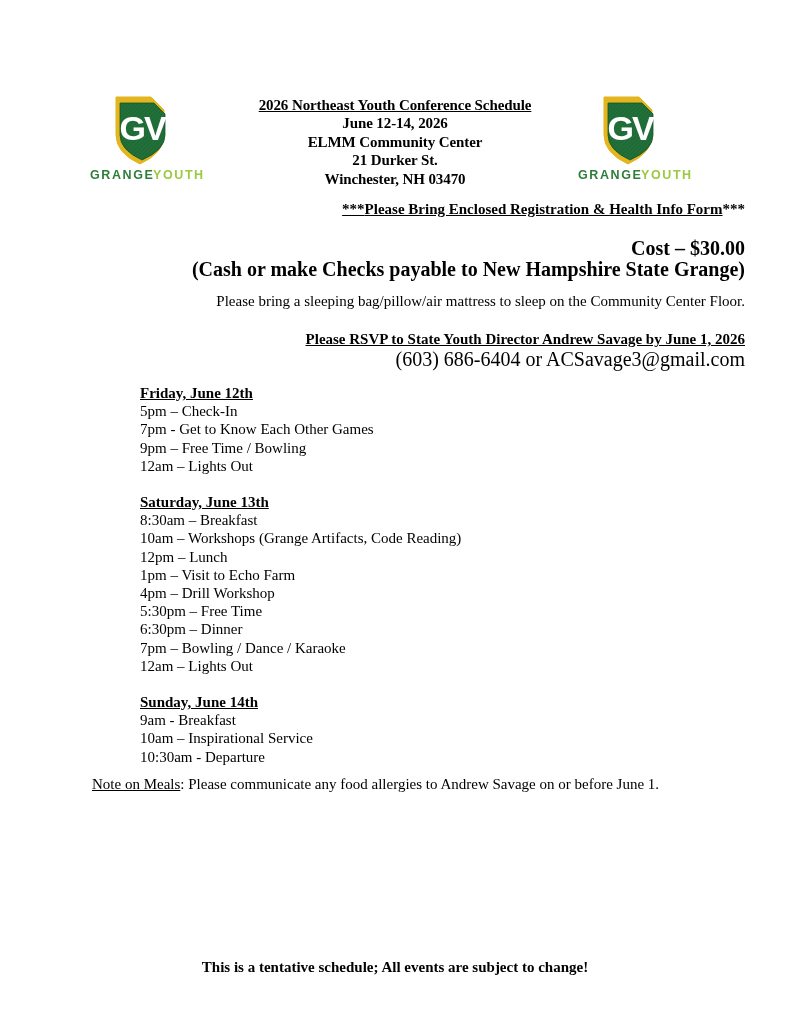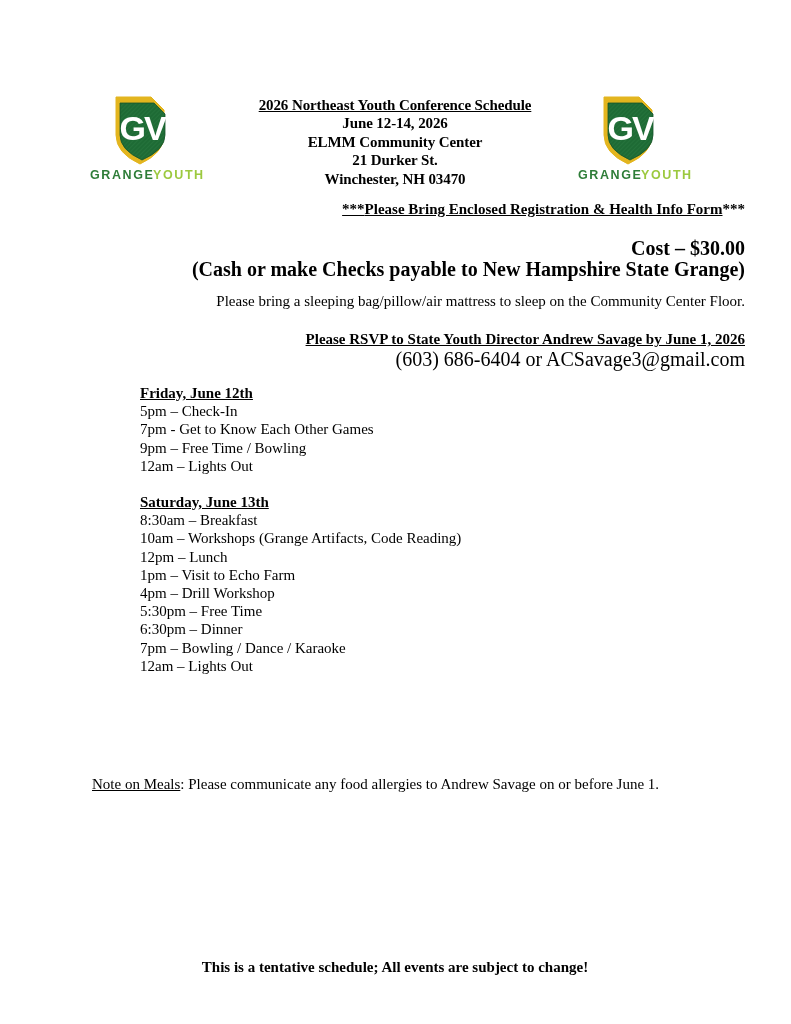--- a/index.html
+++ b/index.html
@@ -222,20 +222,26 @@
       <span class="day-item">10am – Workshops (Grange Artifacts, Code Reading)</span>
       <span class="day-item">12pm – Lunch</span>
       <span class="day-item">1pm – Visit to Echo Farm</span>
       <span class="day-item">4pm – Drill Workshop</span>
       <span class="day-item">5:30pm – Free Time</span>
       <span class="day-item">6:30pm – Dinner</span>
       <span class="day-item">7pm – Bowling / Dance / Karaoke</span>
       <span class="day-item">12am – Lights Out</span>
     </div>
 
+    <div class="day-group">
+      <span class="day-title">Sunday, June 14th</span>
+      <span class="day-item">9am - Breakfast</span>
+      <span class="day-item">10am – Inspirational Service</span>
+      <span class="day-item">10:30am - Departure</span>
+    </div>
 
   </div>
 
   <div class="note">
     <span class="note-label">Note on Meals</span><span>: Please communicate any food allergies to Andrew Savage on or before June 1.</span>
   </div>
 
   <div class="footer">This is a tentative schedule; All events are subject to change!</div>
 
 </div>

